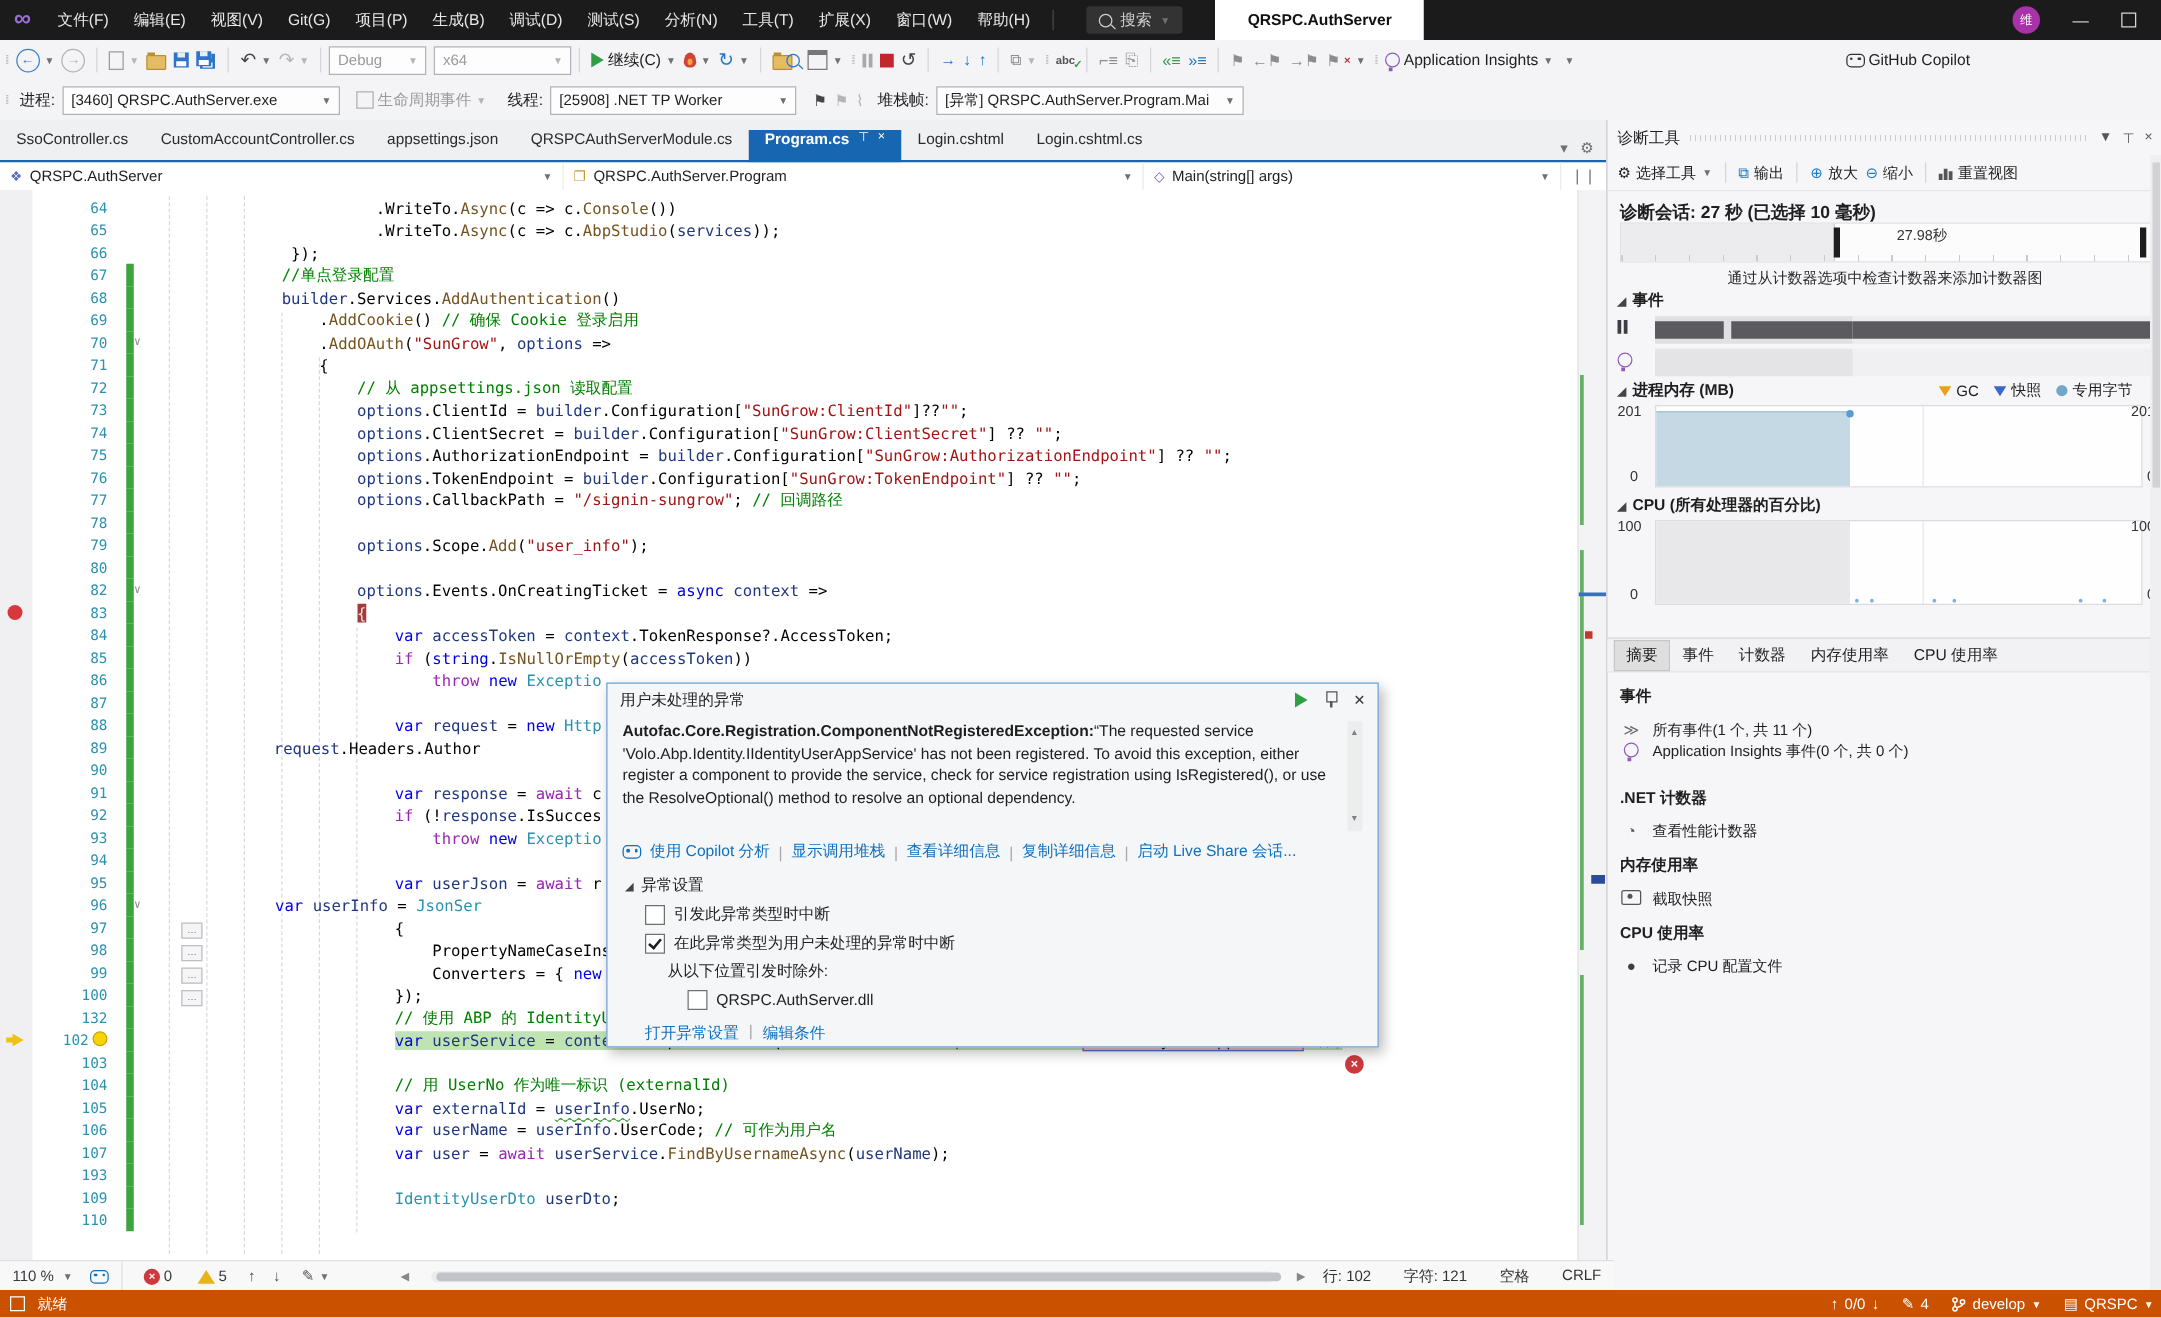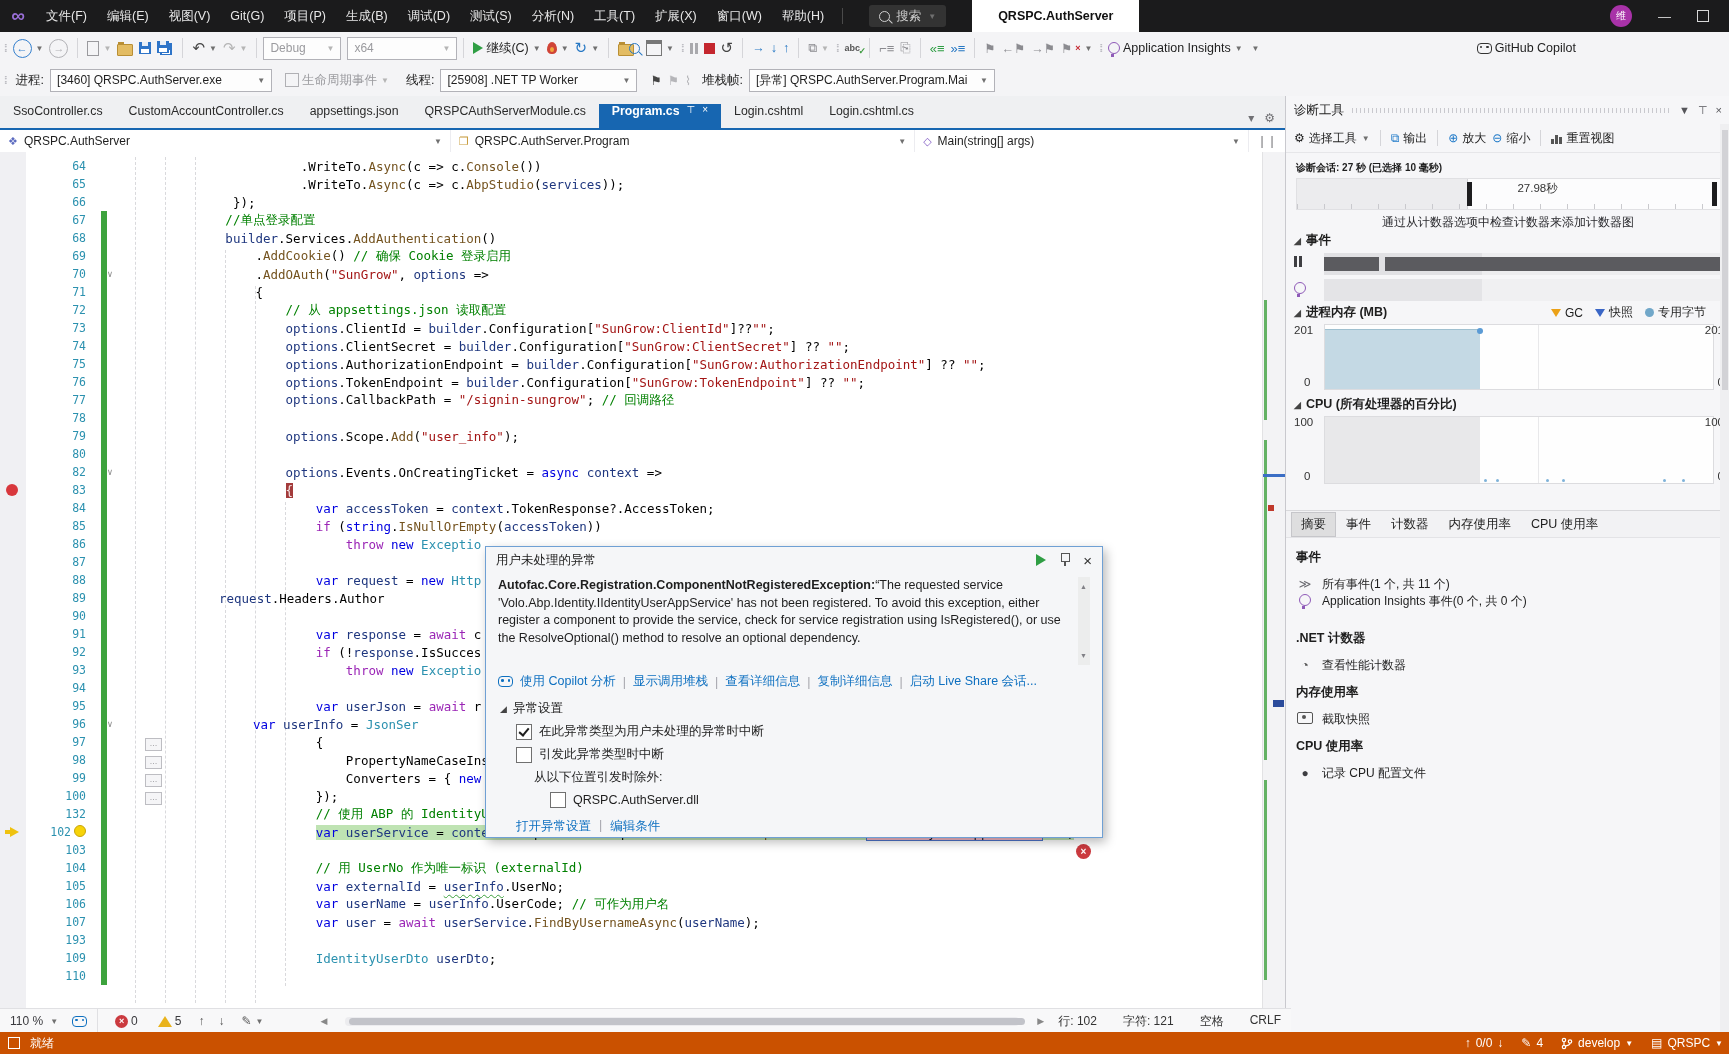--- a/index.html
+++ b/index.html
@@ -129,21 +129,21 @@
   .exlabel{margin:6px 0 0 48px}
   .dlg-footer{margin:10px 0 0 30px;display:flex;gap:8px;color:#0e70c0}
 
   
   .panel{left:1285px;top:96px;width:444px;height:936px;background:#f6f6f8;border-left:1px solid #c9c9ce;font-size:12px;color:#1e1e1e}
   .p-head{height:28px;display:flex;align-items:center;gap:8px;padding:0 8px;font-size:12.5px}
   .p-dots{flex:1;height:5px;background:repeating-linear-gradient(90deg,#c9c9ce 0 1px,transparent 1px 4px)}
   .p-headbtn{color:#55555a;font-size:11px}
   .p-toolbar{height:28px;display:flex;align-items:center;gap:6px;padding:0 8px;border-bottom:1px solid #e6e6e9}
   .p-tool{display:flex;align-items:center;gap:4px}
-  .p-session{padding:8px 10px 4px 10px;font-weight:bold;font-size:10px}
+  .p-session{padding:8px 10px 4px 10px;font-weight:bold;font-size:14px}
   .timeline{position:absolute;left:10px;top:82px;width:424px;height:30px;background:#fcfcfd;border:1px solid #e0e0e3}
   .tl-sel{position:absolute;left:0;top:0;width:40%;height:100%;background:#ececee;border-right:1px solid #d2d2d6}
   .tl-ticks{position:absolute;left:0;bottom:0;width:100%;height:5px;background:repeating-linear-gradient(90deg,#c9c9cd 0 1px,transparent 1px 27px)}
   .tl-mark{position:absolute;top:3px;width:5px;height:24px;background:#1d1d1f}
   .tl-label{position:absolute;left:52%;top:2px;font-size:11.5px;color:#333}
   .p-hint{position:absolute;left:0;top:118px;width:444px;text-align:center;font-size:12px;color:#2a2a2e}
   .p-sechead{position:absolute;left:8px;display:flex;align-items:center;gap:5px;font-weight:bold;font-size:12.5px}
   .evt-row{position:absolute;left:8px;width:428px;height:24px}
   .evt-ic{position:absolute;left:0;top:4px}
   .evt-track{position:absolute;left:30px;top:1px;width:396px;height:22px;background:#ededef}
@@ -480,21 +480,21 @@
       <div class="crow"><div class="cm"></div><div class="cnum">86</div><div class="cbar"><div class="bar"></div></div><div class="cfold"></div><div class="ccode"><span class="codewrap" style="margin-left: 210.84px;"><span class="tk-c">throw</span><span class="tk-p"> </span><span class="tk-k">new</span><span class="tk-p"> </span><span class="tk-t">Exceptio</span></span></div></div>
       <div class="crow"><div class="cm"></div><div class="cnum">87</div><div class="cbar"><div class="bar"></div></div><div class="cfold"></div><div class="ccode"><span class="codewrap" style="margin-left: 0px;"></span></div></div>
       <div class="crow"><div class="cm"></div><div class="cnum">88</div><div class="cbar"><div class="bar"></div></div><div class="cfold"></div><div class="ccode"><span class="codewrap" style="margin-left: 180.72px;"><span class="tk-k">var</span><span class="tk-p"> </span><span class="tk-v">request</span><span class="tk-p"> = </span><span class="tk-k">new</span><span class="tk-p"> </span><span class="tk-t">Http</span></span></div></div>
       <div class="crow"><div class="cm"></div><div class="cnum">89</div><div class="cbar"><div class="bar"></div></div><div class="cfold"></div><div class="ccode"><span class="codewrap" style="margin-left: 84px;"><span class="tk-v">request</span><span class="tk-p">.Headers.Author</span></span></div></div>
       <div class="crow"><div class="cm"></div><div class="cnum">90</div><div class="cbar"><div class="bar"></div></div><div class="cfold"></div><div class="ccode"><span class="codewrap" style="margin-left: 0px;"></span></div></div>
       <div class="crow"><div class="cm"></div><div class="cnum">91</div><div class="cbar"><div class="bar"></div></div><div class="cfold"></div><div class="ccode"><span class="codewrap" style="margin-left: 180.72px;"><span class="tk-k">var</span><span class="tk-p"> </span><span class="tk-v">response</span><span class="tk-p"> = </span><span class="tk-c">await</span><span class="tk-p"> c</span></span></div></div>
       <div class="crow"><div class="cm"></div><div class="cnum">92</div><div class="cbar"><div class="bar"></div></div><div class="cfold"></div><div class="ccode"><span class="codewrap" style="margin-left: 180.72px;"><span class="tk-c">if</span><span class="tk-p"> (!</span><span class="tk-v">response</span><span class="tk-p">.IsSucces</span></span></div></div>
       <div class="crow"><div class="cm"></div><div class="cnum">93</div><div class="cbar"><div class="bar"></div></div><div class="cfold"></div><div class="ccode"><span class="codewrap" style="margin-left: 210.84px;"><span class="tk-c">throw</span><span class="tk-p"> </span><span class="tk-k">new</span><span class="tk-p"> </span><span class="tk-t">Exceptio</span></span></div></div>
       <div class="crow"><div class="cm"></div><div class="cnum">94</div><div class="cbar"><div class="bar"></div></div><div class="cfold"></div><div class="ccode"><span class="codewrap" style="margin-left: 0px;"></span></div></div>
       <div class="crow"><div class="cm"></div><div class="cnum">95</div><div class="cbar"><div class="bar"></div></div><div class="cfold"></div><div class="ccode"><span class="codewrap" style="margin-left: 180.72px;"><span class="tk-k">var</span><span class="tk-p"> </span><span class="tk-v">userJson</span><span class="tk-p"> = </span><span class="tk-c">await</span><span class="tk-p"> r</span></span></div></div>
-      <div class="crow"><div class="cm"></div><div class="cnum">96</div><div class="cbar"><div class="bar"></div></div><div class="cfold">∨</div><div class="ccode"><span class="codewrap" style="margin-left: 118px;"><span class="tk-k">var</span><span class="tk-p"> </span><span class="tk-v">userInfo</span><span class="tk-p"> = </span><span class="tk-t">JsonSer</span></span></div></div>
+      <div class="crow"><div class="cm"></div><div class="cnum">96</div><div class="cbar"><div class="bar"></div></div><div class="cfold">∨</div><div class="ccode"><span class="codewrap" style="margin-left: 85px;"><span class="tk-k">var</span><span class="tk-p"> </span><span class="tk-v">userInfo</span><span class="tk-p"> = </span><span class="tk-t">JsonSer</span></span></div></div>
       <div class="crow"><div class="cm"></div><div class="cnum">97</div><div class="cbar"><div class="bar"></div></div><div class="cfold"></div><div class="ccode"><span class="dots">…</span><span class="codewrap" style="margin-left: 180.72px;"><span class="tk-p">{</span></span></div></div>
       <div class="crow"><div class="cm"></div><div class="cnum">98</div><div class="cbar"><div class="bar"></div></div><div class="cfold"></div><div class="ccode"><span class="dots">…</span><span class="codewrap" style="margin-left: 210.84px;"><span class="tk-p">PropertyNameCaseIns</span></span></div></div>
       <div class="crow"><div class="cm"></div><div class="cnum">99</div><div class="cbar"><div class="bar"></div></div><div class="cfold"></div><div class="ccode"><span class="dots">…</span><span class="codewrap" style="margin-left: 210.84px;"><span class="tk-p">Converters = { </span><span class="tk-k">new</span></span></div></div>
       <div class="crow"><div class="cm"></div><div class="cnum">100</div><div class="cbar"><div class="bar"></div></div><div class="cfold"></div><div class="ccode"><span class="dots">…</span><span class="codewrap" style="margin-left: 180.72px;"><span class="tk-p">});</span></span></div></div>
       <div class="crow"><div class="cm"></div><div class="cnum">132</div><div class="cbar"><div class="bar"></div></div><div class="cfold"></div><div class="ccode"><span class="codewrap" style="margin-left: 180.72px;"><span class="tk-cm">// 使用 ABP 的 IdentityUserAppService</span></span></div></div>
       <div class="crow"><div class="cm"><span class="exec"></span></div><div class="cnum">102<span class="bulb"></span></div><div class="cbar"><div class="bar"></div></div><div class="cfold"></div><div class="ccode"><span class="codewrap hlgreen" style="margin-left: 180.72px;"><span class="tk-k">var</span><span class="tk-p"> </span><span class="tk-v">userService</span><span class="tk-p"> = </span><span class="tk-v">context</span><span class="tk-p">.HttpContext.RequestServices.</span><span class="tk-m">GetRequiredService</span><span class="tk-p">&lt;</span><span class="tk-pink">IIdentityUserAppService</span><span class="tk-p">&gt;();</span></span></div></div>
       <div class="crow"><div class="cm"></div><div class="cnum">103</div><div class="cbar"><div class="bar"></div></div><div class="cfold"></div><div class="ccode"><span class="codewrap" style="margin-left: 0px;"></span></div></div>
       <div class="crow"><div class="cm"></div><div class="cnum">104</div><div class="cbar"><div class="bar"></div></div><div class="cfold"></div><div class="ccode"><span class="codewrap" style="margin-left: 180.72px;"><span class="tk-cm">// 用 UserNo 作为唯一标识 (externalId)</span></span></div></div>
       <div class="crow"><div class="cm"></div><div class="cnum">105</div><div class="cbar"><div class="bar"></div></div><div class="cfold"></div><div class="ccode"><span class="codewrap" style="margin-left: 180.72px;"><span class="tk-k">var</span><span class="tk-p"> </span><span class="tk-v">externalId</span><span class="tk-p"> = </span><span class="tk-vu">userInfo</span><span class="tk-p">.UserNo;</span></span></div></div>
       <div class="crow"><div class="cm"></div><div class="cnum">106</div><div class="cbar"><div class="bar"></div></div><div class="cfold"></div><div class="ccode"><span class="codewrap" style="margin-left: 180.72px;"><span class="tk-k">var</span><span class="tk-p"> </span><span class="tk-v">userName</span><span class="tk-p"> = </span><span class="tk-v">userInfo</span><span class="tk-p">.UserCode; </span><span class="tk-cm">// 可作为用户名</span></span></div></div>
@@ -543,26 +543,26 @@
       <span>复制详细信息</span>
       <span class="lsep">|</span>
       <span>启动 Live Share 会话...</span>
     </div>
   <div class="dlg-sec">
     <span class="exp">◢</span>
       <span>异常设置</span>
   </div>
   <div>
       <div class="cbrow">
+        <span class="cb"></span>
+        <span>引发此异常类型时中断</span>
+      </div>
+      <div class="cbrow">
         <span class="cb on"></span>
         <span>在此异常类型为用户未处理的异常时中断</span>
-      </div>
-      <div class="cbrow">
-        <span class="cb"></span>
-        <span>引发此异常类型时中断</span>
       </div>
     </div>
   <div class="exlabel">从以下位置引发时除外:</div>
   <div class="cbrow indent">
     <span class="cb"></span>
     <span>QRSPC.AuthServer.dll</span>
   </div>
   <div class="dlg-footer">
       <span>打开异常设置</span>
       <span class="lsep" style="color: rgb(166, 166, 172);">|</span>

